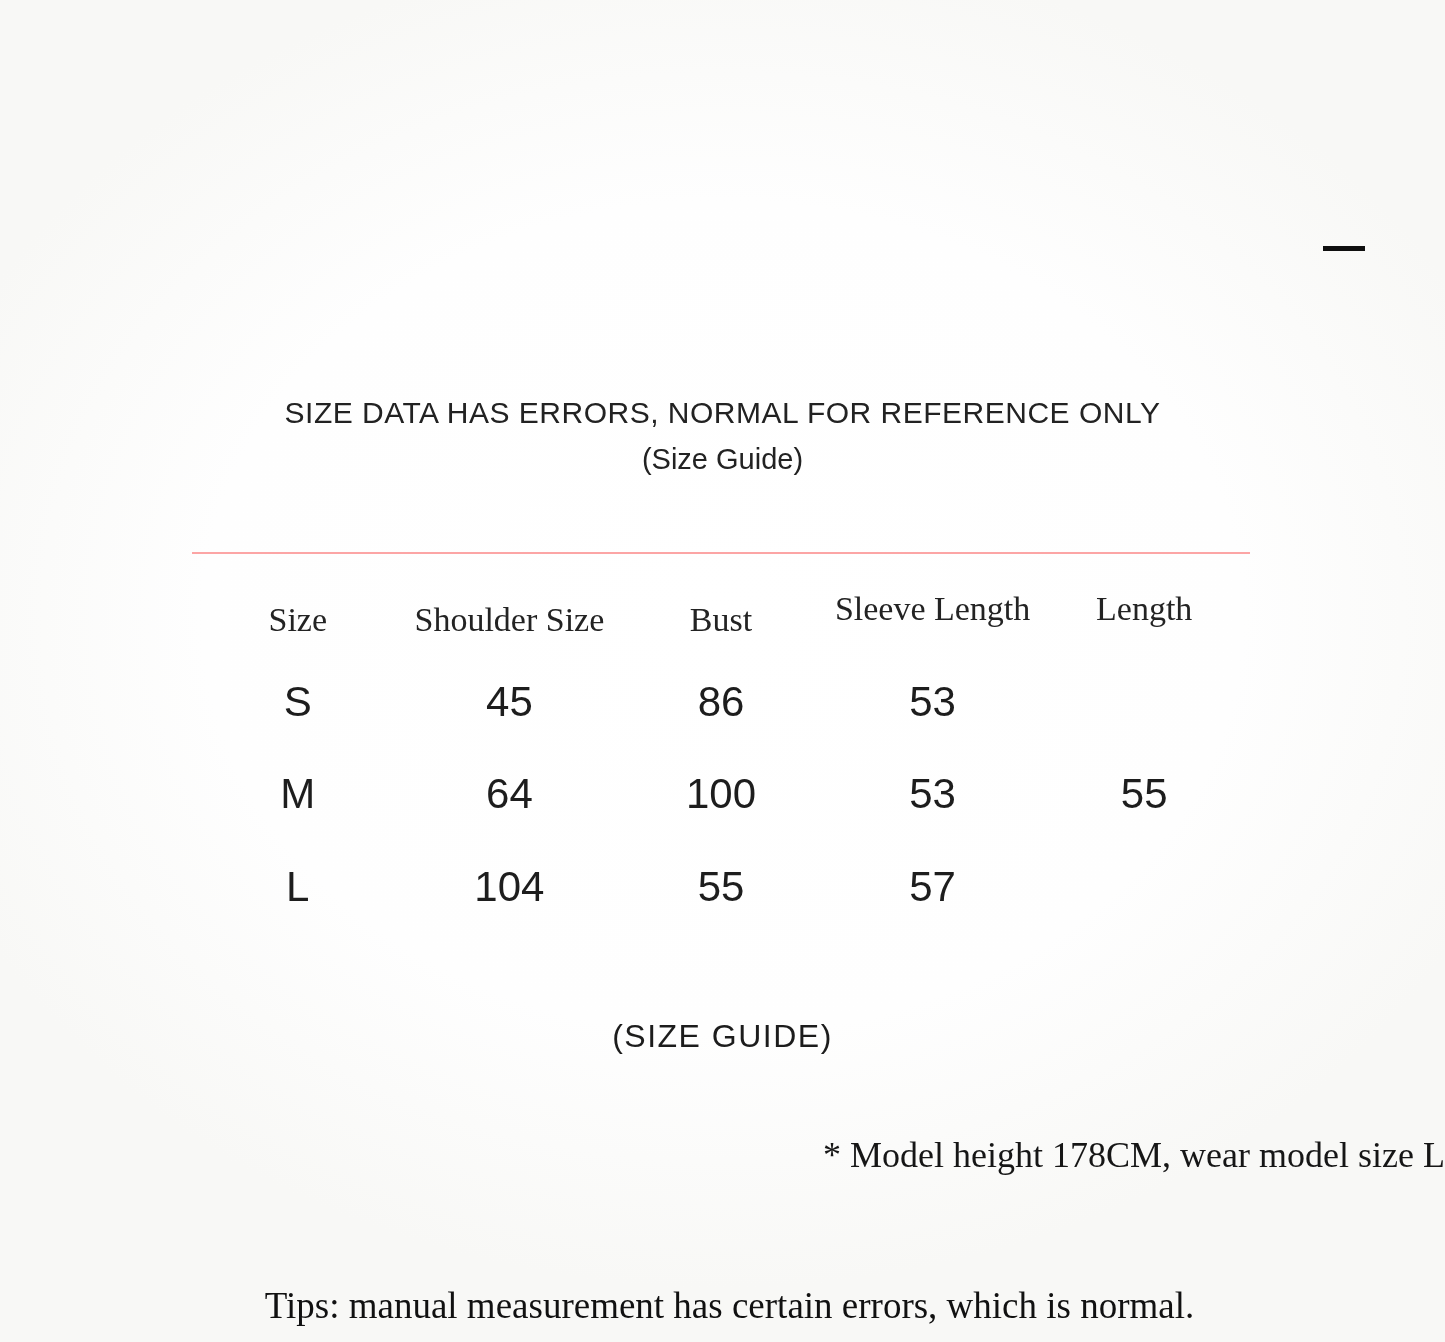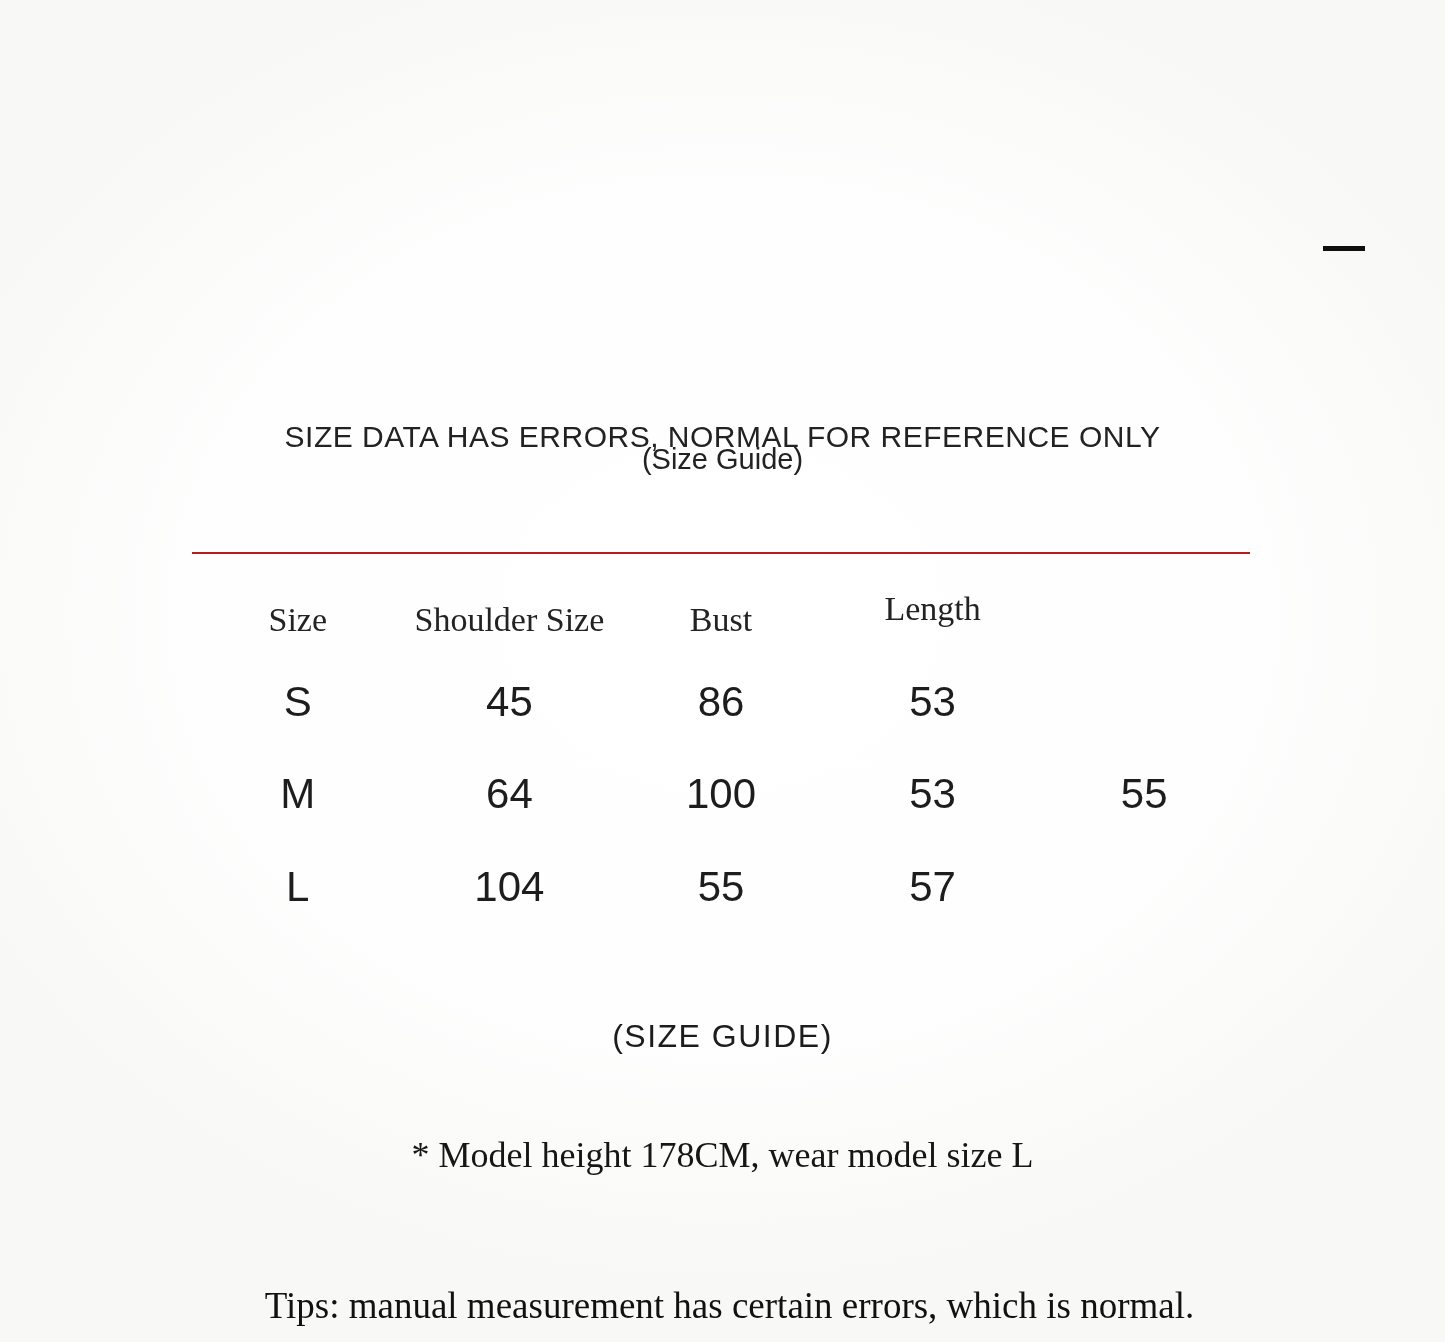--- a/index.html
+++ b/index.html
@@ -30,40 +30,39 @@
   .main-title {
     left: 0;
     top: 398px;
     width: 100%;
     text-align: center;
     font-size: 30px;
     line-height: 30px;
     letter-spacing: 0.5px;
     color: #222222;
     font-weight: 400;
-    margin-top: 24px;
   }
   .sub-title {
     left: 0;
     top: 444px;
     width: 100%;
     text-align: center;
     font-size: 29px;
     line-height: 30px;
     color: #222222;
     font-weight: 400;
   }
 
   
   .size-table {
     left: 192px;
     top: 552px;
     width: 1058px;
     height: 400px;
-    border-top: 2px solid #b91c1c;
+    border-top: 2px solid #fca5a5;
   }
   .trow {
     position: absolute;
     left: 0;
     width: 100%;
     display: grid;
     grid-template-columns: repeat(5, 1fr);
   }
   .trow > div {
     text-align: center;
@@ -94,21 +93,21 @@
     text-align: center;
     font-size: 32px;
     line-height: 36px;
     letter-spacing: 1.5px;
     color: #1c1c1c;
   }
   .model-note {
     left: 0;
     top: 1134px;
     width: 100%;
-    text-align: center;
+    text-align: right;
     font-family: "Liberation Serif", serif;
     font-size: 36px;
     line-height: 42px;
     color: #161616;
   }
   .tips-note {
     left: 0;
     top: 1284px;
     width: 100%;
     text-align: center;
@@ -125,20 +124,21 @@
 <div class="abs dash-mark"></div>
 
 <div class="abs main-title">SIZE DATA HAS ERRORS, NORMAL FOR REFERENCE ONLY</div>
 <div class="abs sub-title">(Size Guide)</div>
 
 <div class="abs size-table">
   <div class="trow header-row">
     <div>Size</div>
     <div>Shoulder Size</div>
     <div>Bust</div>
+    <div class="raised">Sleeve Length</div>
     <div class="raised">Length</div>
   </div>
 
   <div class="trow data-row row-s">
     <div>S</div>
     <div>45</div>
     <div>86</div>
     <div>53</div>
   </div>
 

